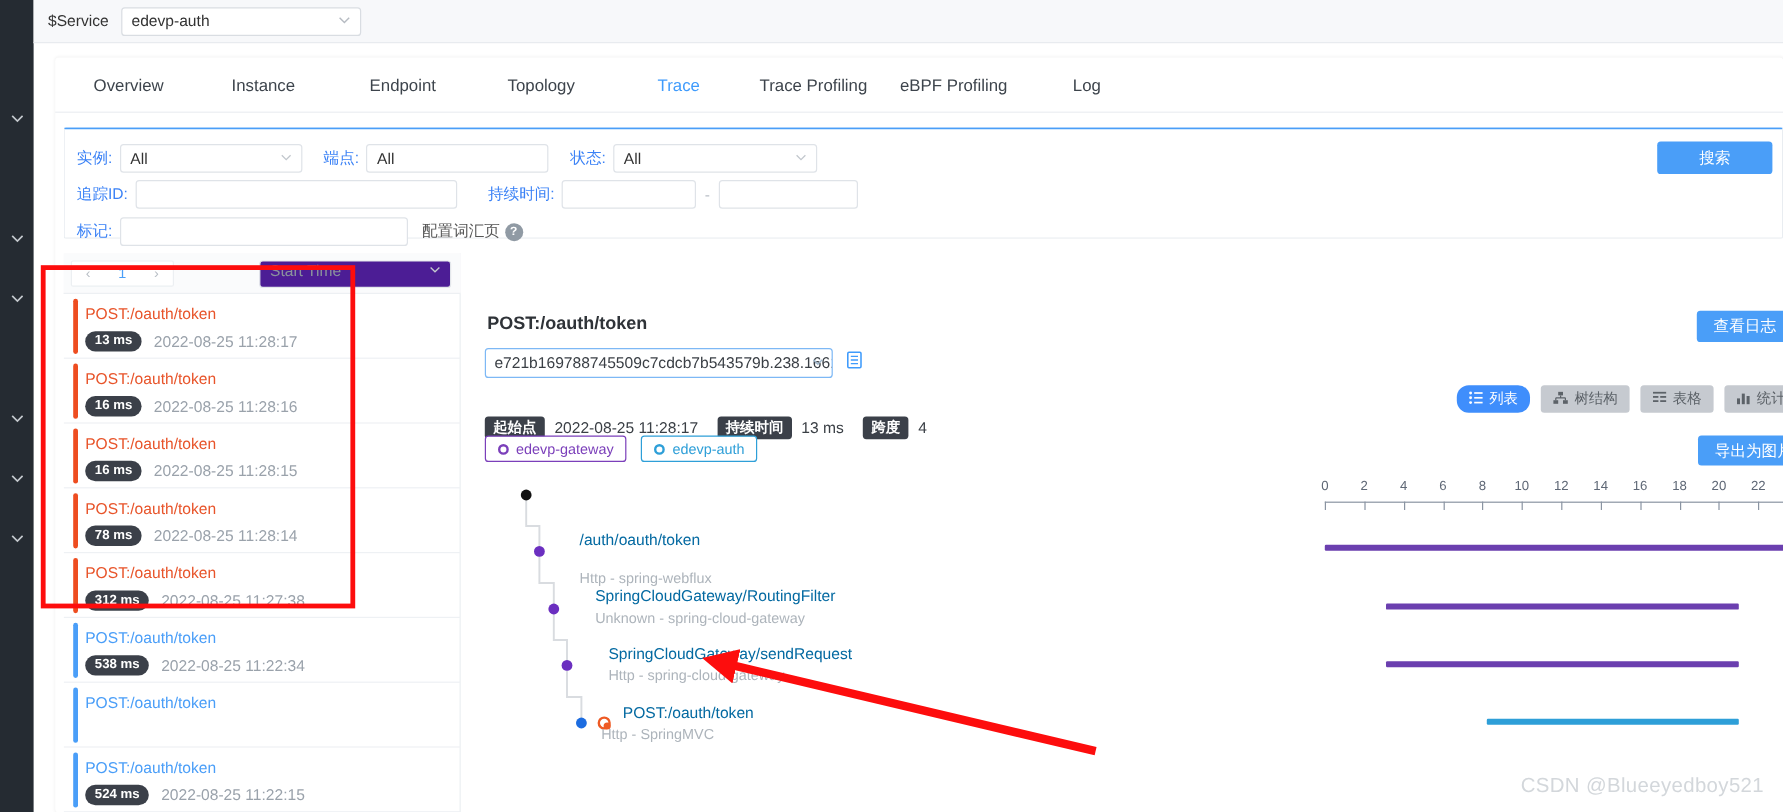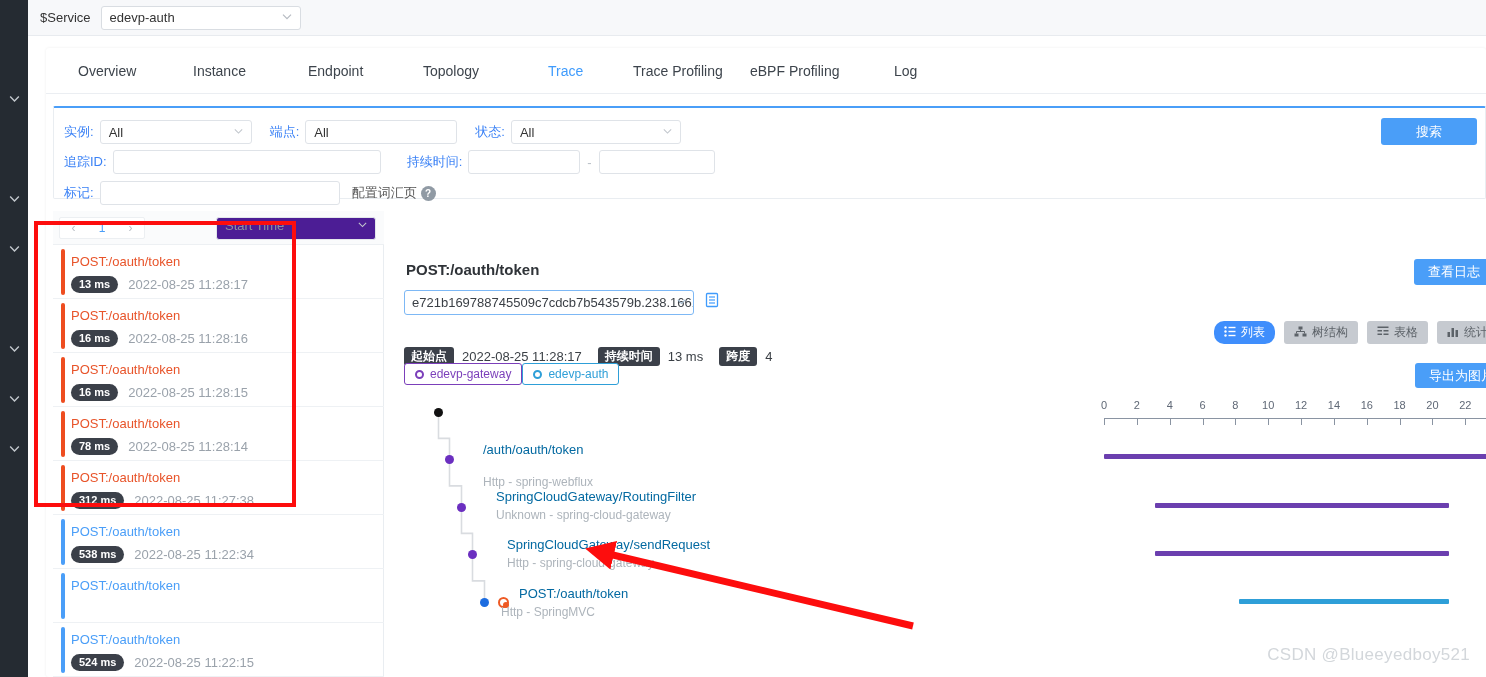--- a/index.html
+++ b/index.html
@@ -215,21 +215,21 @@
   .stat-badge {
     background: #3b4049; color: #fff;
     font-size: 12px; font-weight: bold;
     border-radius: 3px; padding: 3px 7px;
     line-height: 13px;
   }
   .stat-val { font-size: 13px; color: #3a3f45; margin: 0 16px 0 8px; }
 
   .legend {
     position: absolute; left: 20px; top: 152px;
-    display: flex; gap: 0;
+    display: flex; gap: 12px;
   }
   .chip {
     height: 22px; border-radius: 3px;
     display: flex; align-items: center;
     padding: 0 10px; font-size: 12px;
     background: #fff;
   }
   .chip .ring {
     width: 9px; height: 9px; border-radius: 50%;
     border: 2px solid currentColor; margin-right: 6px;

